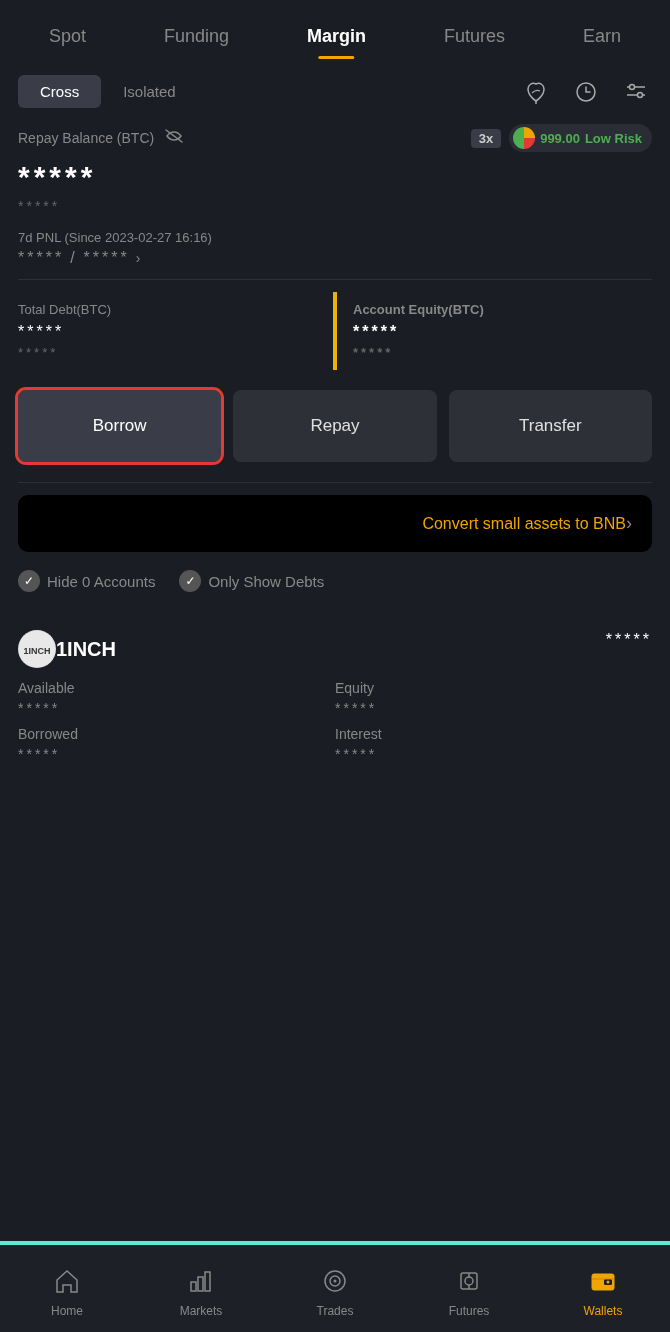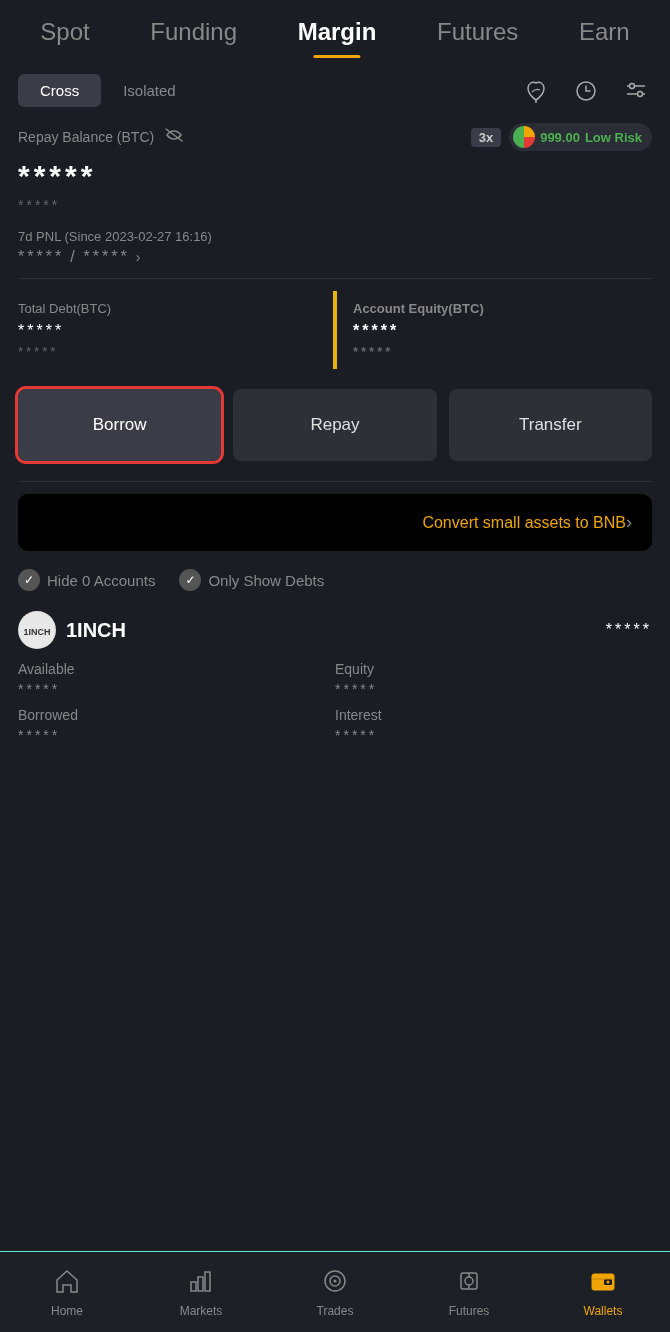--- a/index.html
+++ b/index.html
@@ -16,26 +16,27 @@
 
     
     .top-tabs {
       display: flex;
       align-items: center;
       justify-content: space-around;
       padding: 18px 10px 0;
       background: #1a1d24;
     }
     .top-tab {
-      font-size: 24px;
+      font-size: 18px;
       color: #888;
       padding-bottom: 12px;
       cursor: pointer;
       position: relative;
       font-weight: 400;
+      margin-top: 8px;
     }
     .top-tab.active {
       color: #fff;
       font-weight: 700;
     }
     .top-tab.active::after {
       content: '';
       position: absolute;
       bottom: 0;
       left: 50%;
@@ -293,21 +294,21 @@
     }
     .asset-header {
       display: flex;
       align-items: center;
       justify-content: space-between;
       margin-bottom: 12px;
     }
     .asset-logo-name {
       display: flex;
       align-items: center;
-      gap: 10px;
+      margin-top: 18px;
     }
     .asset-logo {
       width: 38px;
       height: 38px;
       border-radius: 50%;
       background: #e0e0e0;
       display: flex;
       align-items: center;
       justify-content: center;
       overflow: hidden;
@@ -348,22 +349,22 @@
     
     .bottom-nav {
       position: fixed;
       bottom: 0;
       left: 0;
       width: 670px;
       background: #1e2028;
       display: flex;
       justify-content: space-around;
       align-items: center;
-      padding: 16px 0 14px;
-      border-top: 1px solid #5eead4;
+      padding: 23px 0 14px;
+      border-top: 4px solid #5eead4;
       text-align: center;
     }
     .nav-item {
       display: flex;
       flex-direction: column;
       align-items: center;
       gap: 4px;
       cursor: pointer;
       flex: 1;
     }

